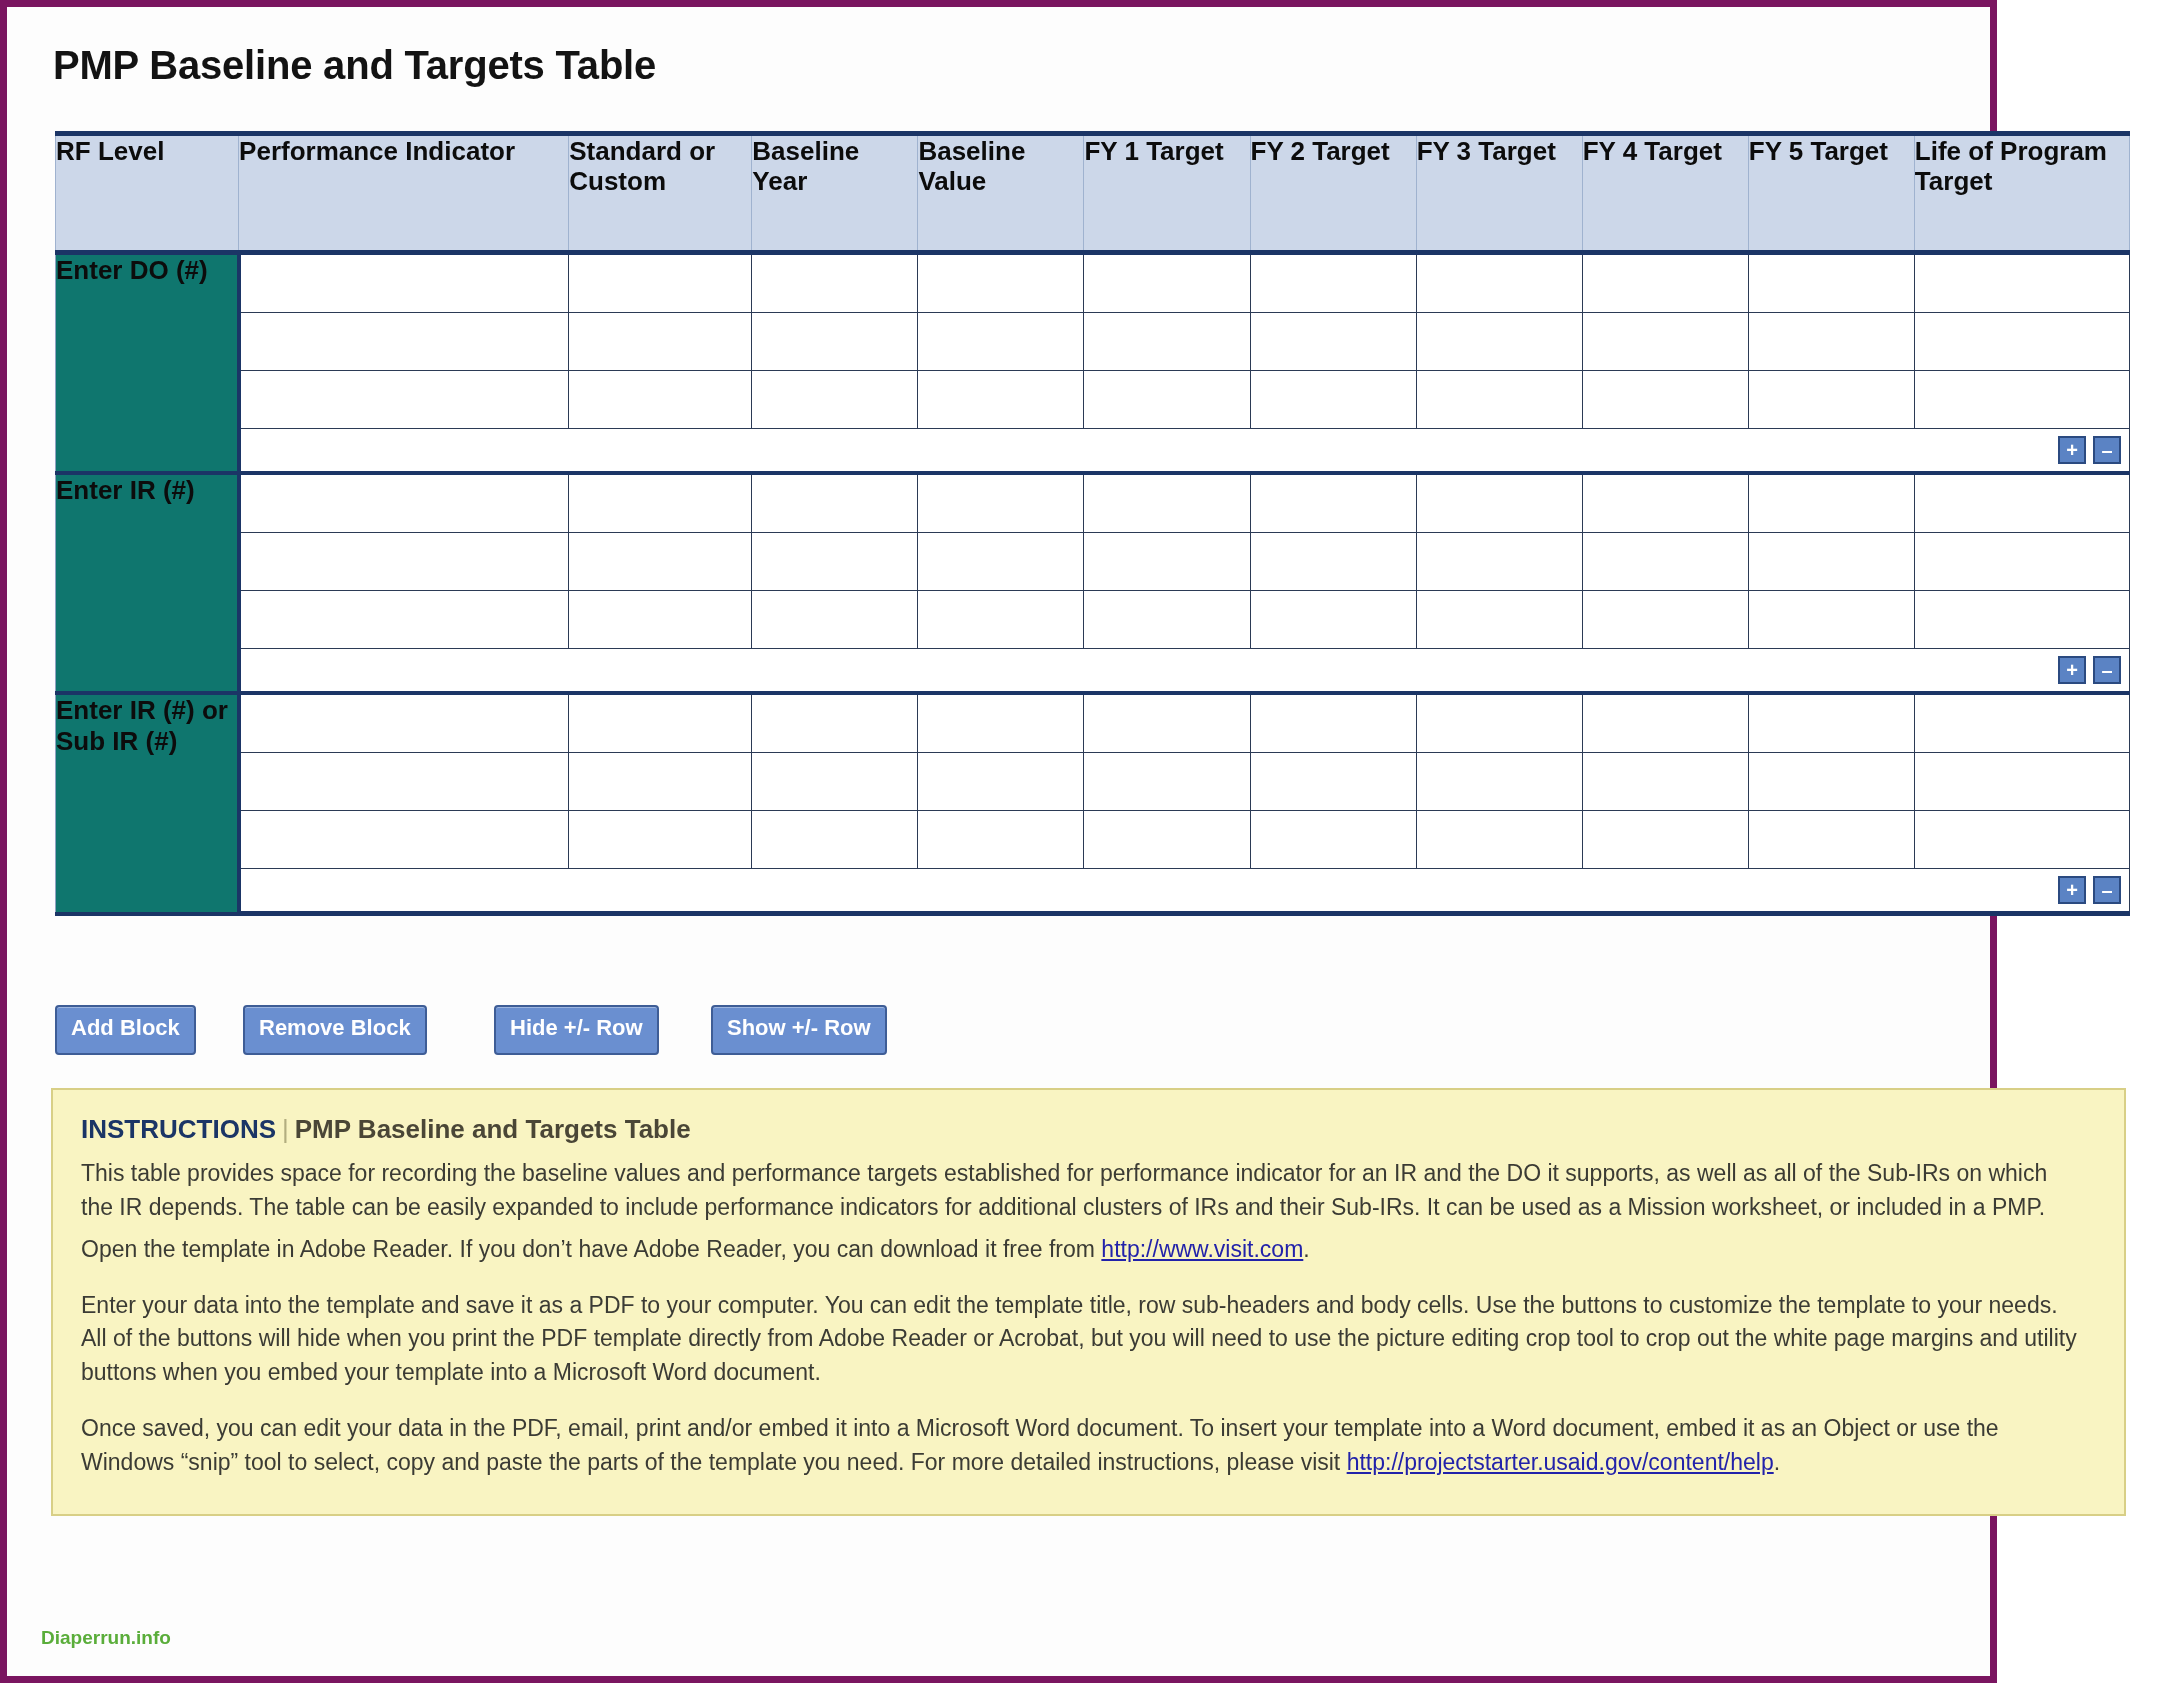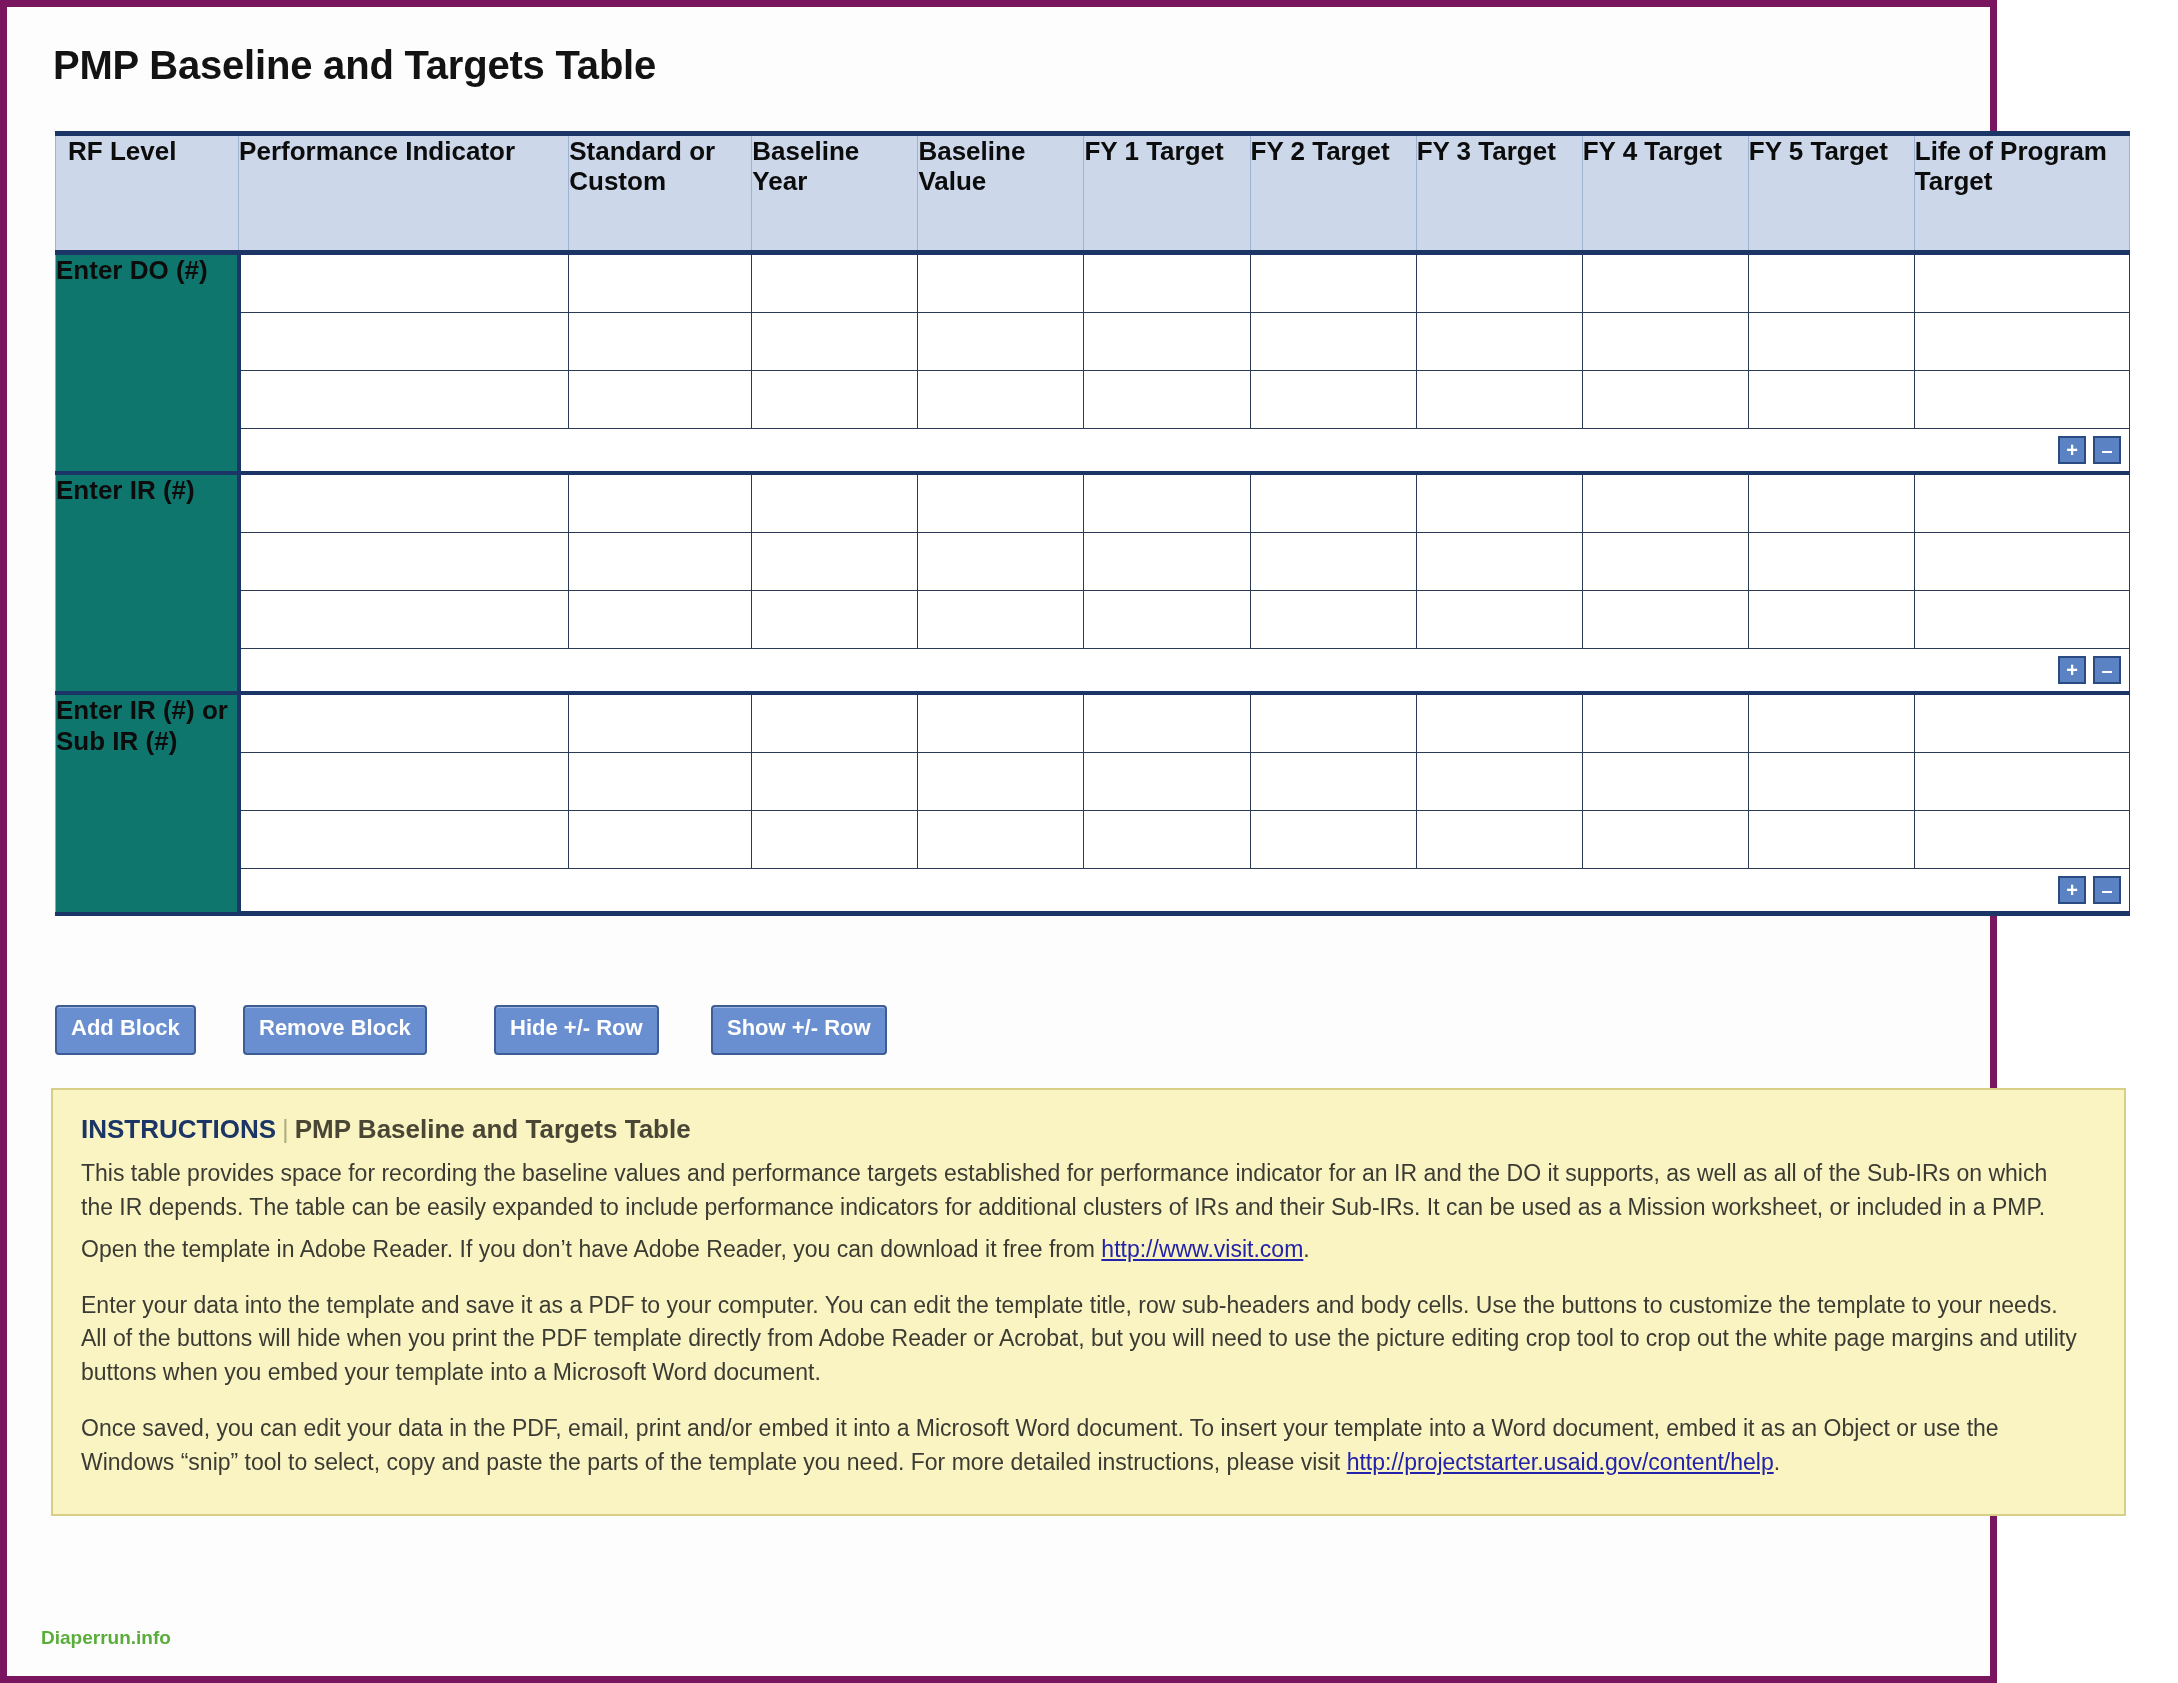--- a/index.html
+++ b/index.html
@@ -66,21 +66,21 @@
     border-top: 5px solid #1b3566;
     border-bottom: 5px solid #1b3566;
     font-size: 26px;
     font-weight: bold;
     color: #0c0c0c;
     text-align: left;
     padding: 13px 10px 13px 13px;
     height: 114px;
     line-height: 1.16;
   }
-  .hdr-row th:first-child { border-left: 1px solid #9fb2cf; padding-left: 12px; }
+  .hdr-row th:first-child { border-left: 1px solid #9fb2cf; }
   .hdr-row th:last-child  { border-right: 1px solid #9fb2cf; margin-left: 48px; }
 
   
   td.rf-label {
     background: #0f766e;
     border-left: 1px solid #8fa3c2;
     border-right: 4px solid #1b3566;
     border-bottom: 4px solid #1b3566;
     font-size: 26px;
     font-weight: bold;

